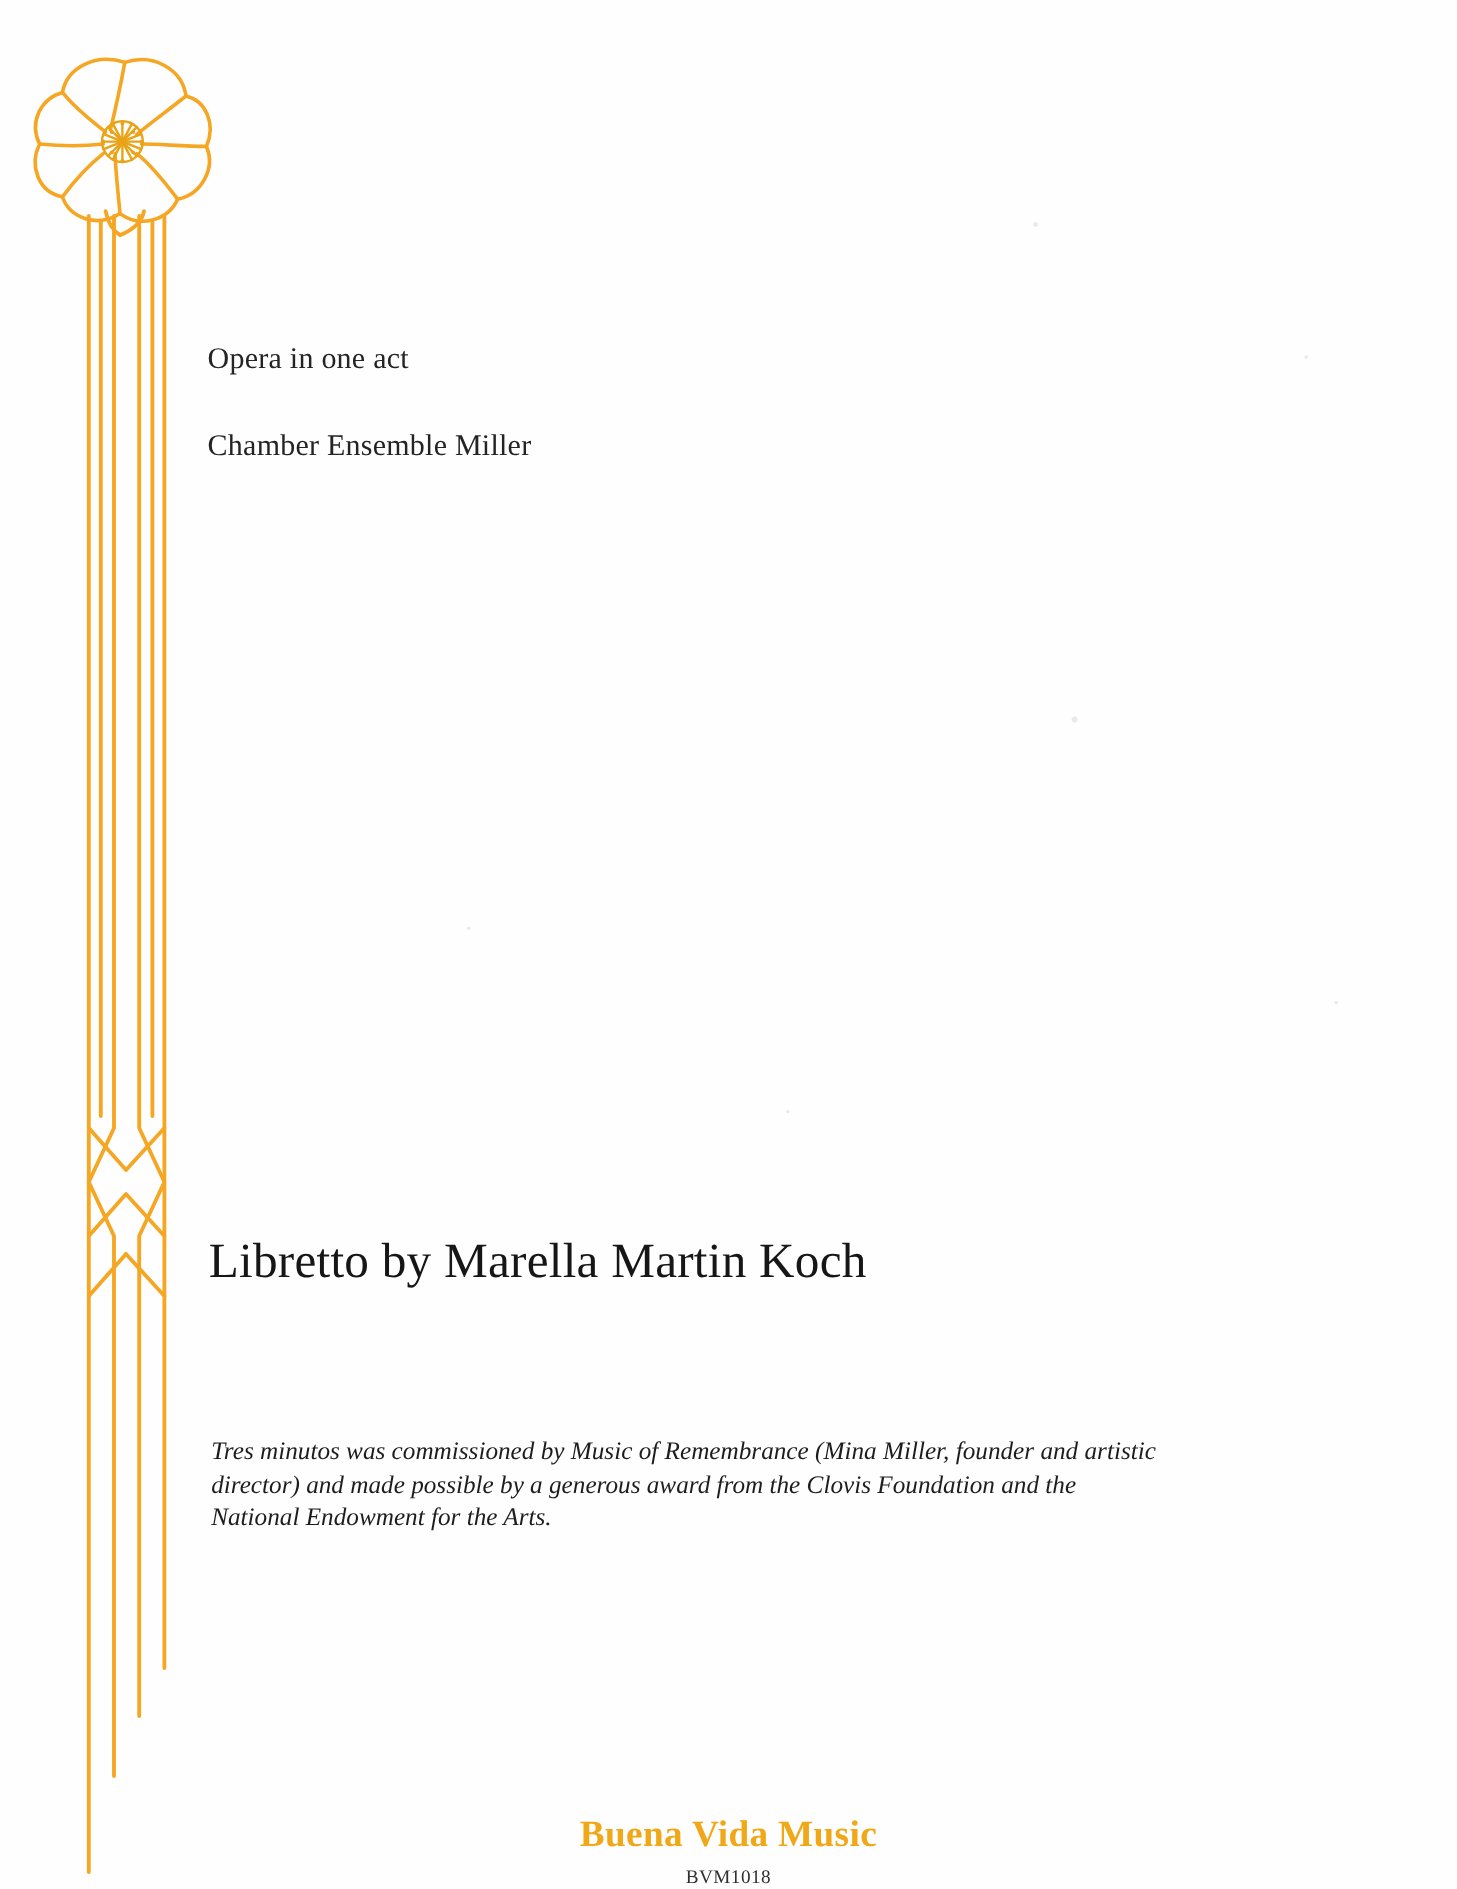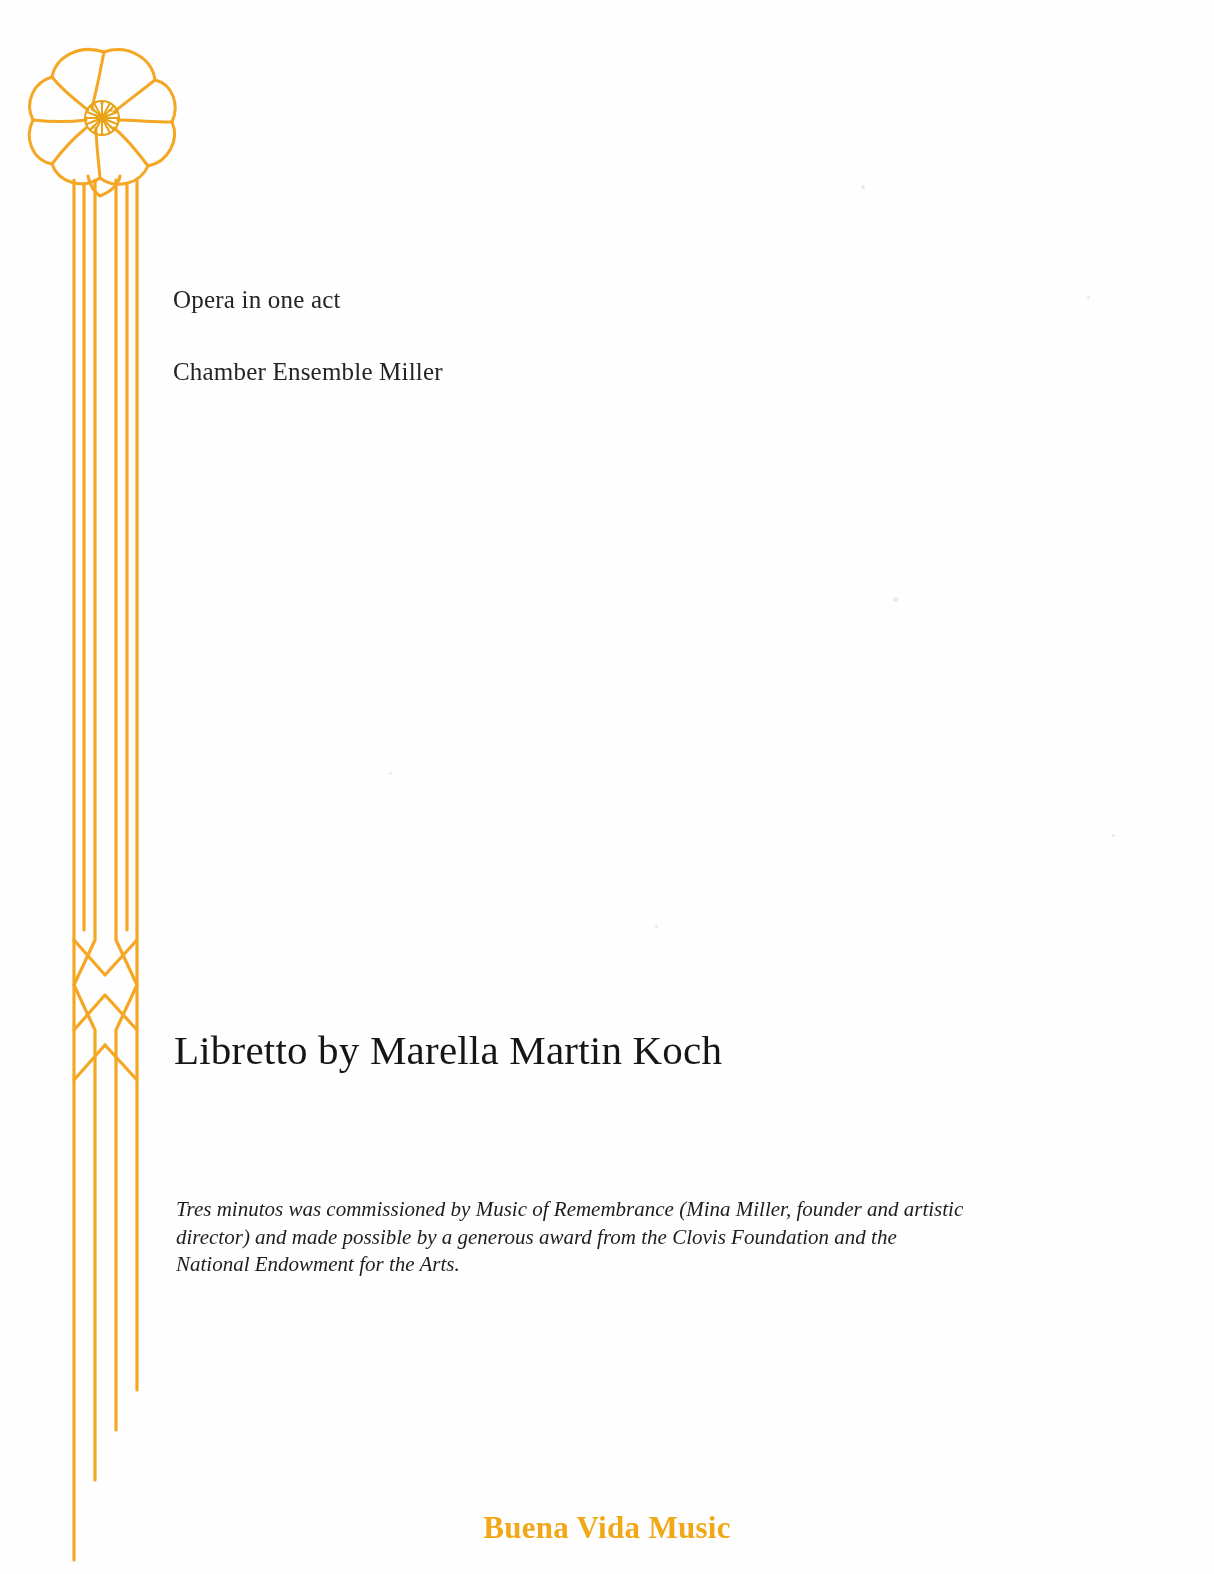--- a/index.html
+++ b/index.html
@@ -198,15 +198,16 @@
   </div>
 
   <div id="credits">
     <p class="credit-line" id="credit-2">Libretto by Marella Martin Koch</p>
   </div>
 
   <div id="commission">Tres minutos was commissioned by Music of Remembrance (Mina Miller, founder and artistic director) and made possible by a generous award from the Clovis Foundation and the National Endowment for the Arts.</div>
 
   <div id="publisher">
     <div id="publisher-name">Buena Vida Music</div>
+    <div id="catalog-number">BVM1018</div>
   </div>
 
 </div>
 
 </body></html>

